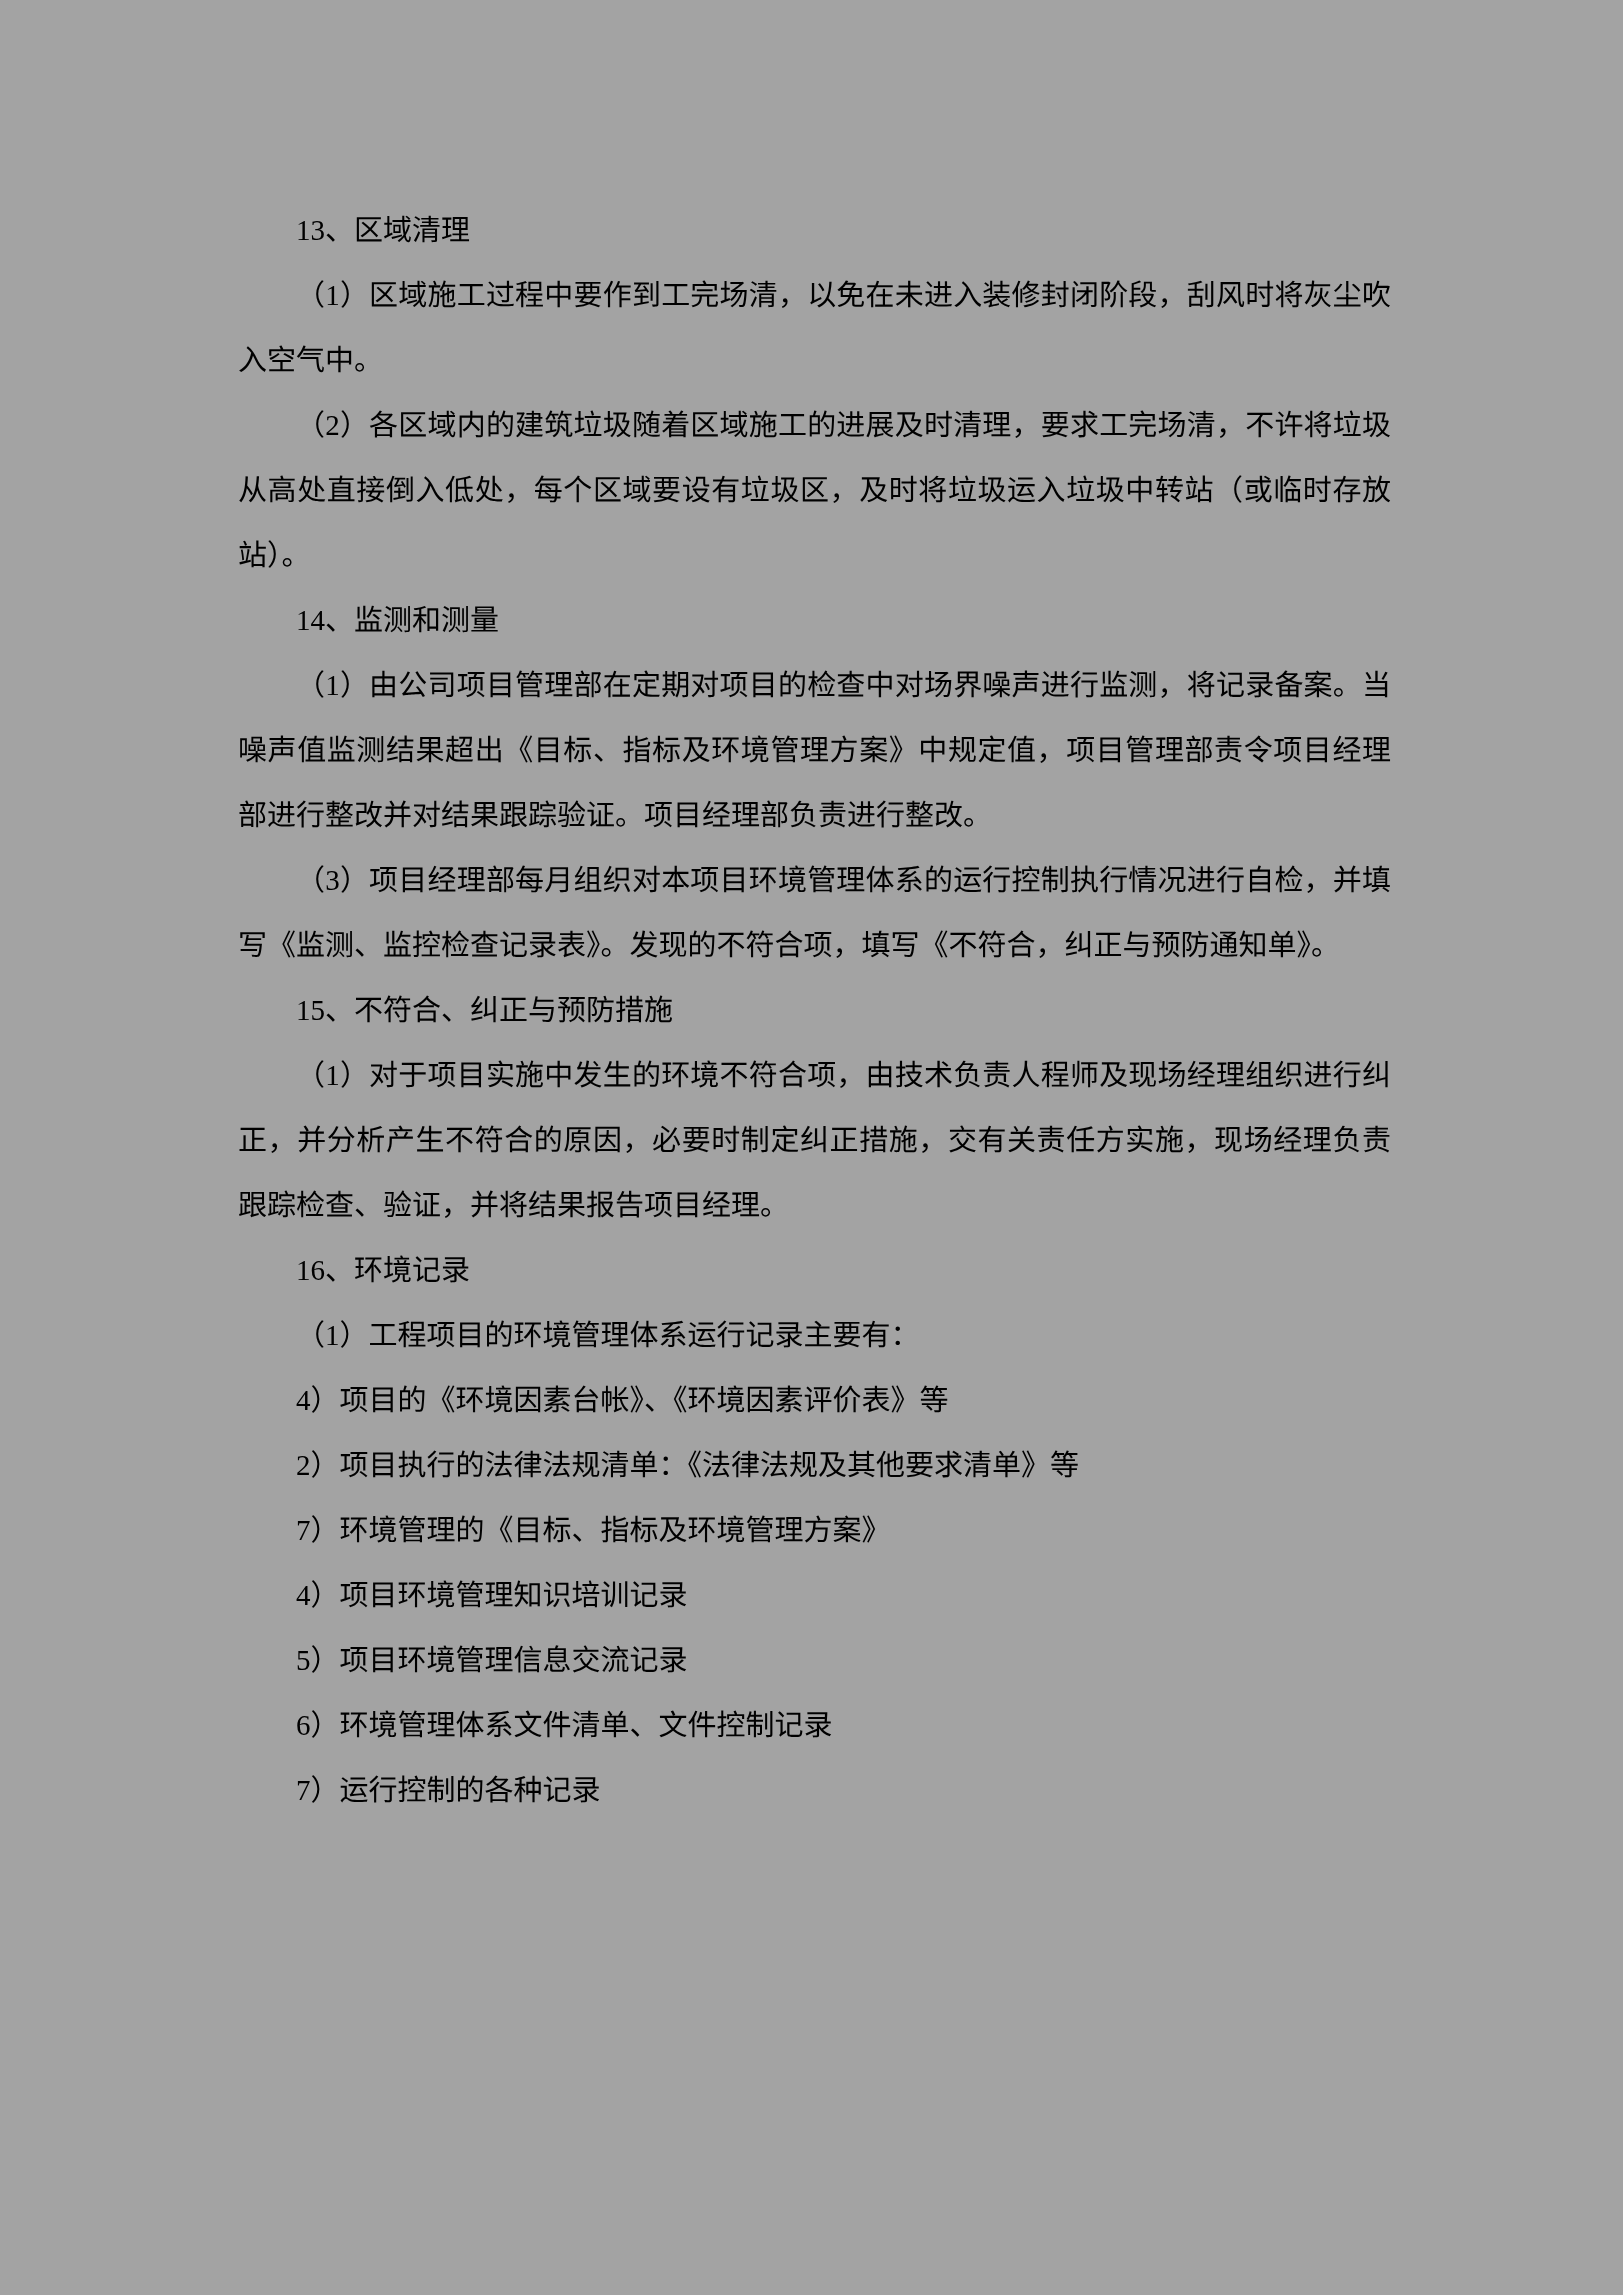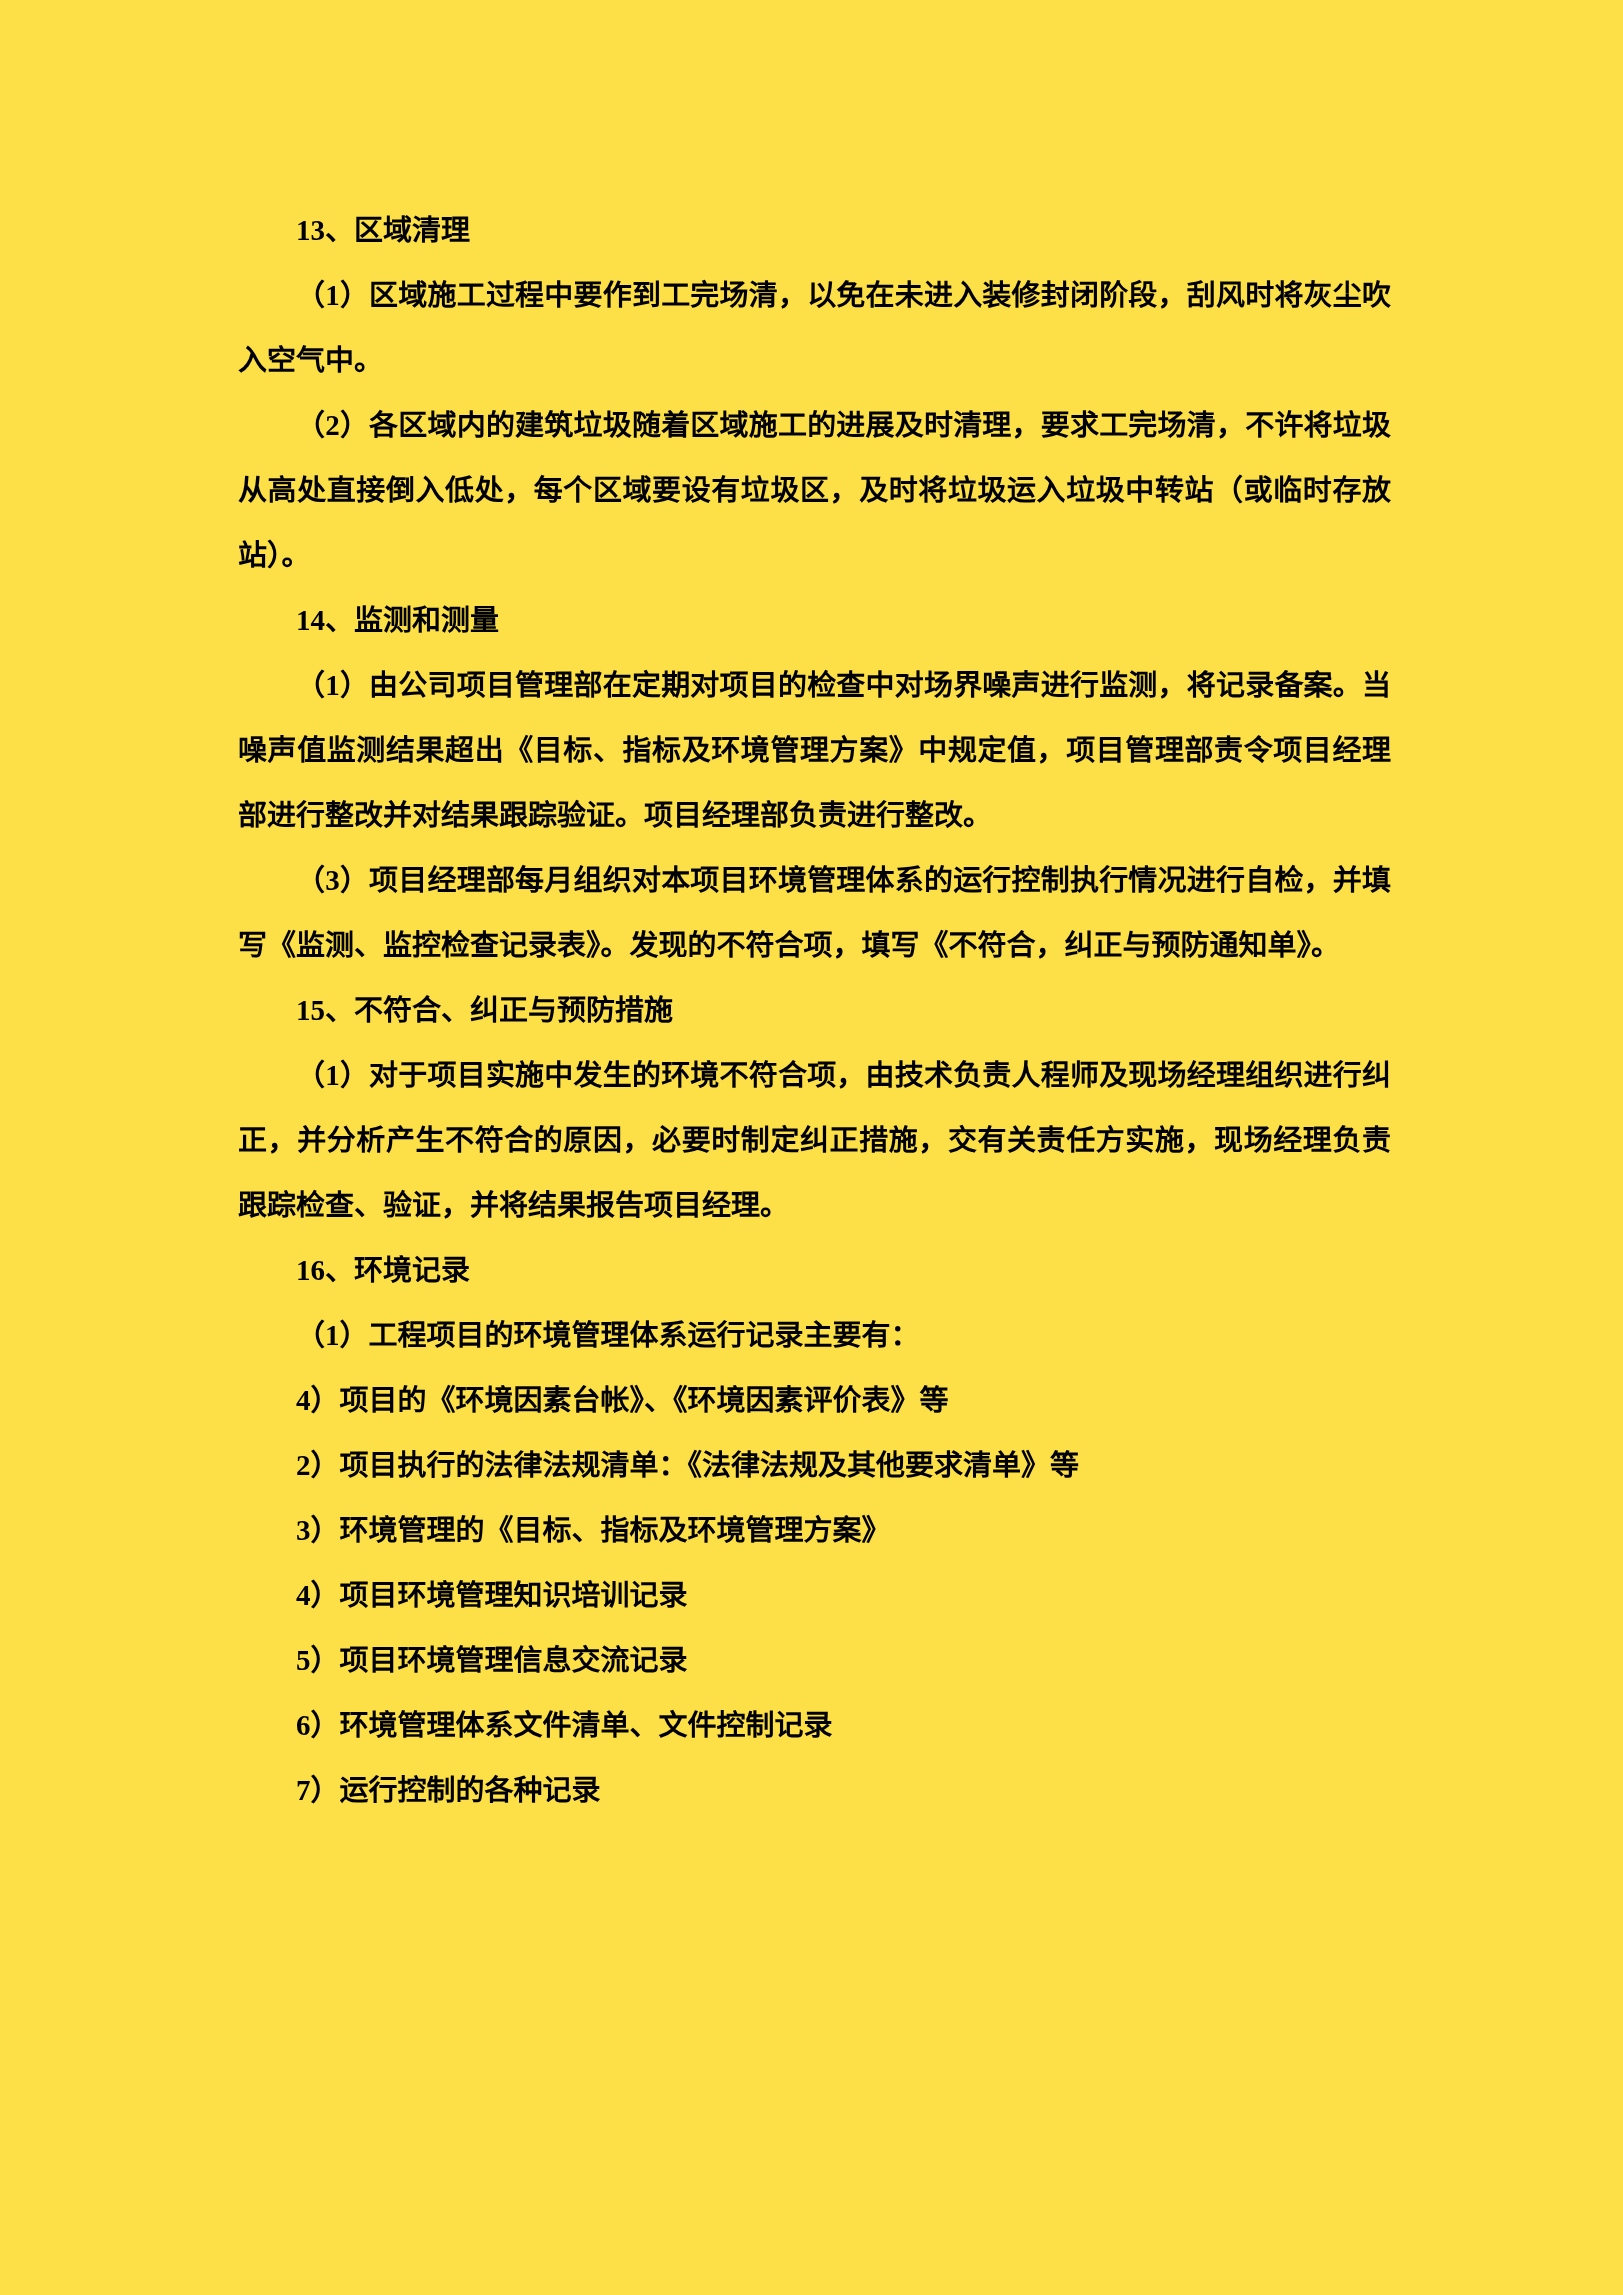--- a/index.html
+++ b/index.html
@@ -9,22 +9,21 @@
   body {
     width: 1623px;
     height: 2295px;
     background: #ffffff;
     position: relative;
     overflow: hidden;
   }
   .page {
     position: absolute;
     inset: 0;
-    background: #fde047;
-    font-weight: bold;
+    background: #a3a3a3;
   }
   .content {
     position: absolute;
     left: 238px;
     top: 198px;
     width: 1153px;
   }
   p.doc-line {
     margin: 0;
     padding: 0;
@@ -49,20 +48,20 @@
     <p class="doc-line">（2）各区域内的建筑垃圾随着区域施工的进展及时清理，要求工完场清，不许将垃圾从高处直接倒入低处，每个区域要设有垃圾区，及时将垃圾运入垃圾中转站（或临时存放站）。</p>
     <p class="doc-line">14、监测和测量</p>
     <p class="doc-line">（1）由公司项目管理部在定期对项目的检查中对场界噪声进行监测，将记录备案。当噪声值监测结果超出《目标、指标及环境管理方案》中规定值，项目管理部责令项目经理部进行整改并对结果跟踪验证。项目经理部负责进行整改。</p>
     <p class="doc-line">（3）项目经理部每月组织对本项目环境管理体系的运行控制执行情况进行自检，并填写《监测、监控检查记录表》。发现的不符合项，填写《不符合，纠正与预防通知单》。</p>
     <p class="doc-line">15、不符合、纠正与预防措施</p>
     <p class="doc-line">（1）对于项目实施中发生的环境不符合项，由技术负责人程师及现场经理组织进行纠正，并分析产生不符合的原因，必要时制定纠正措施，交有关责任方实施，现场经理负责跟踪检查、验证，并将结果报告项目经理。</p>
     <p class="doc-line">16、环境记录</p>
     <p class="doc-line">（1）工程项目的环境管理体系运行记录主要有：</p>
     <p class="doc-line">4）项目的《环境因素台帐》、《环境因素评价表》等</p>
     <p class="doc-line">2）项目执行的法律法规清单：《法律法规及其他要求清单》等</p>
-    <p class="doc-line">3）环境管理的《目标、指标及环境管理方案》</p>
+    <p class="doc-line">7）环境管理的《目标、指标及环境管理方案》</p>
     <p class="doc-line">4）项目环境管理知识培训记录</p>
     <p class="doc-line">5）项目环境管理信息交流记录</p>
     <p class="doc-line">6）环境管理体系文件清单、文件控制记录</p>
     <p class="doc-line">7）运行控制的各种记录</p>
   </div>
 </div>
 
 
 </body></html>

